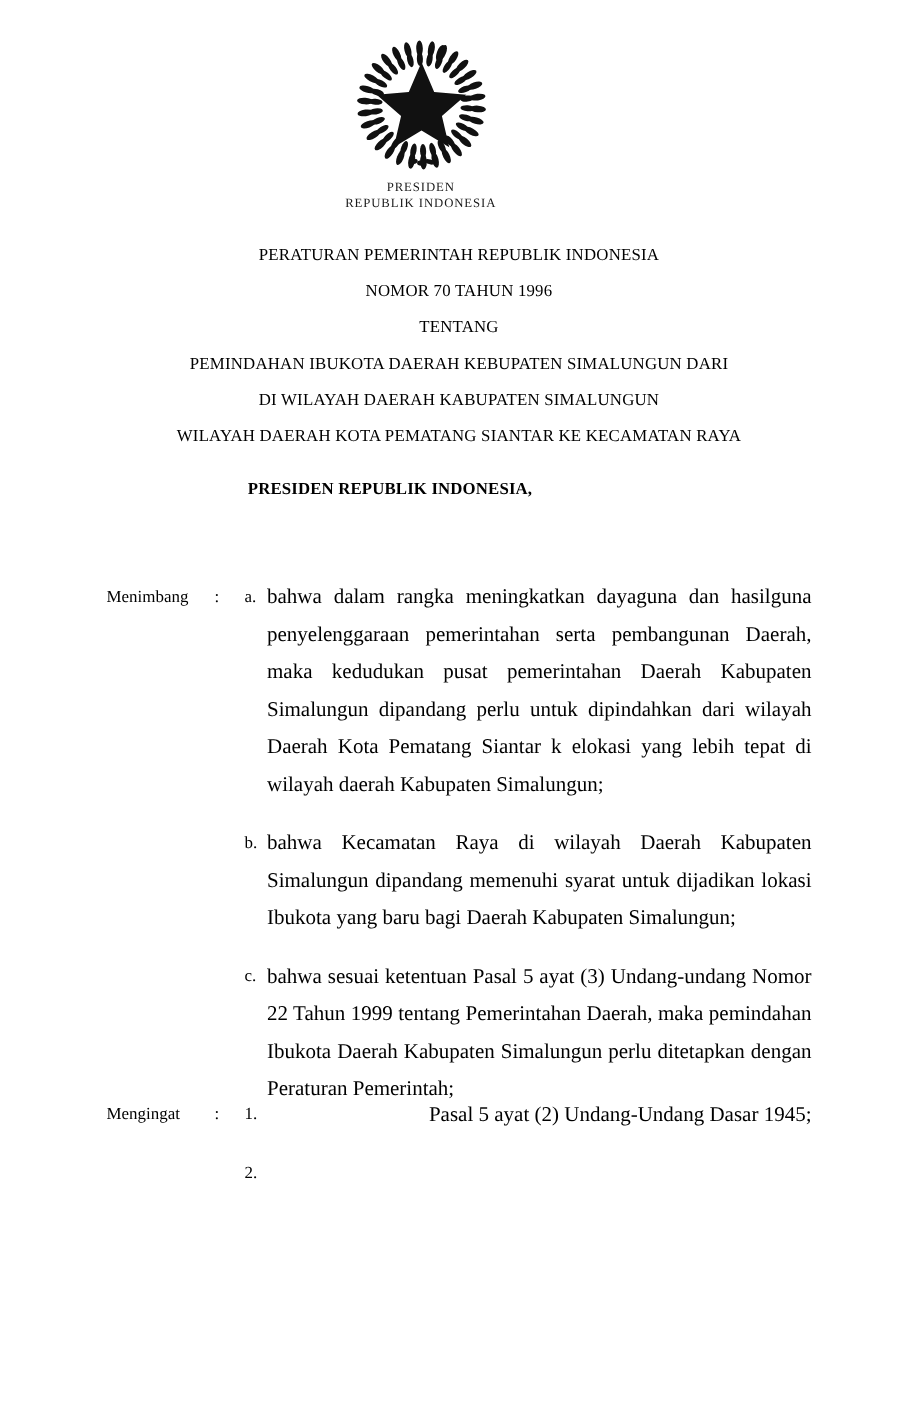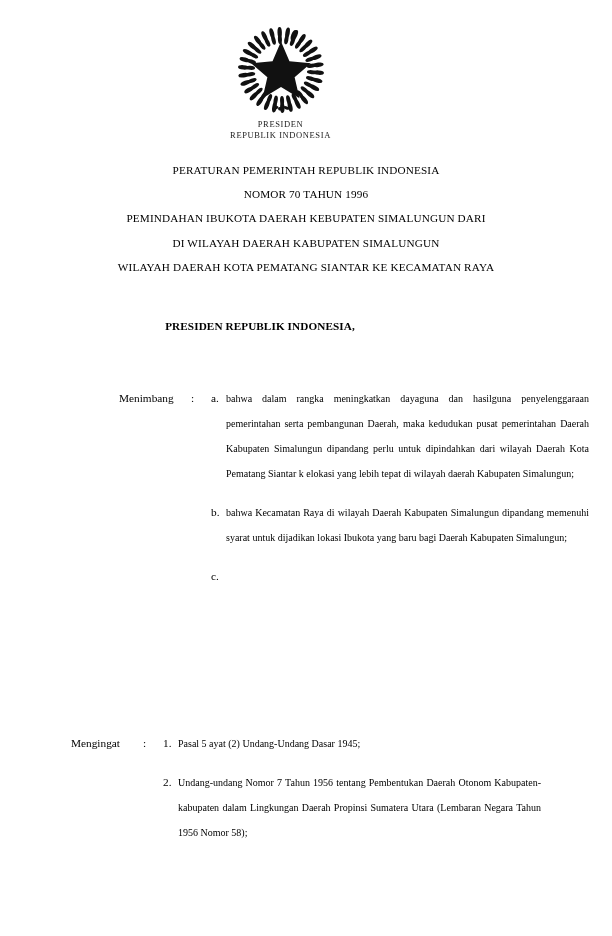--- a/index.html
+++ b/index.html
@@ -72,21 +72,21 @@
     font-weight: bold;
     letter-spacing: 0.1px;
   }
 
   
   .clause-section {
     position: absolute;
     left: 71px;
     width: 470px;
   }
-  #section-menimbang { top: 386px; margin-left: 48px; }
+  #section-menimbang { top: 386px; }
   #section-mengingat { top: 731px; }
 
   .clause-row {
     display: flex;
     align-items: flex-start;
     width: 470px;
   }
   .clause-row + .clause-row { margin-top: 14px; }
 
   .label-cell {
@@ -103,27 +103,27 @@
   }
   .marker-cell {
     width: 15px;
     flex: 0 0 15px;
     font-size: 11.3px;
     line-height: 25px;
     text-align: left;
   }
   .text-cell {
     flex: 1 1 auto;
-    font-size: 10px;
+    font-size: 14px;
     line-height: 25px;
     text-align: justify;
     text-justify: inter-word;
     hyphens: none;
   }
-  .text-cell.nojustify { text-align: left; }
+  .text-cell.nojustify { text-align: right; }
 </style>
 </head>
 <body>
 
 <div class="page">
 
   <div class="emblem-block">
     <svg class="emblem" viewBox="0 0 100 100" aria-hidden="true">
       <g fill="#111111">
 
@@ -340,20 +340,21 @@
 
     <div class="emblem-caption">
       <div>PRESIDEN</div>
       <div>REPUBLIK INDONESIA</div>
     </div>
   </div>
 
   <div class="title-block">
     <div class="title-line">PERATURAN PEMERINTAH REPUBLIK INDONESIA</div>
     <div class="title-line">NOMOR 70 TAHUN 1996</div>
+    <div class="title-line">TENTANG</div>
     <div class="title-line">PEMINDAHAN IBUKOTA DAERAH KEBUPATEN SIMALUNGUN DARI</div>
     <div class="title-line">DI WILAYAH DAERAH KABUPATEN SIMALUNGUN</div>
     <div class="title-line">WILAYAH DAERAH KOTA PEMATANG SIANTAR KE KECAMATAN RAYA</div>
   </div>
 
   <div class="signer-line">PRESIDEN REPUBLIK INDONESIA,</div>
 
   <div class="clause-section" id="section-menimbang">
 
     <div class="clause-row">
@@ -367,35 +368,35 @@
       <div class="label-cell"></div>
       <div class="colon-cell"></div>
       <div class="marker-cell">b.</div>
       <div class="text-cell">bahwa Kecamatan Raya di wilayah Daerah Kabupaten Simalungun dipandang memenuhi syarat untuk dijadikan lokasi Ibukota yang baru bagi Daerah Kabupaten Simalungun;</div>
     </div>
 
     <div class="clause-row">
       <div class="label-cell"></div>
       <div class="colon-cell"></div>
       <div class="marker-cell">c.</div>
+      <div class="text-cell">bahwa sesuai ketentuan Pasal 5 ayat (3) Undang-undang Nomor 22 Tahun 1999 tentang Pemerintahan Daerah, maka pemindahan Ibukota Daerah Kabupaten Simalungun perlu ditetapkan dengan Peraturan Pemerintah;</div>
     </div>
 
   </div>
 
   <div class="clause-section" id="section-mengingat">
 
     <div class="clause-row">
       <div class="label-cell">Mengingat</div>
       <div class="colon-cell">:</div>
       <div class="marker-cell">1.</div>
       <div class="text-cell nojustify">Pasal 5 ayat (2) Undang-Undang Dasar 1945;</div>
     </div>
 
     <div class="clause-row">
       <div class="label-cell"></div>
       <div class="colon-cell"></div>
       <div class="marker-cell">2.</div>
-      <div class="text-cell">Undang-undang Nomor 7 Tahun 1956 tentang Pembentukan Daerah Otonom Kabupaten-kabupaten dalam Lingkungan Daerah Propinsi Sumatera Utara (Lembaran Negara Tahun 1956 Nomor 58);</div>
     </div>
 
   </div>
 
 </div>
 
 </body></html>

